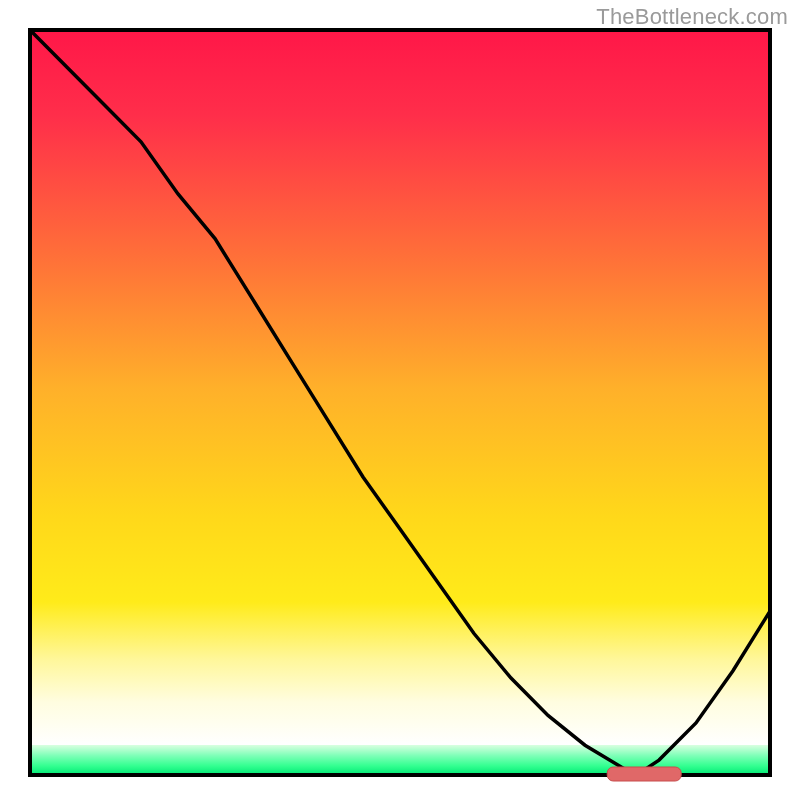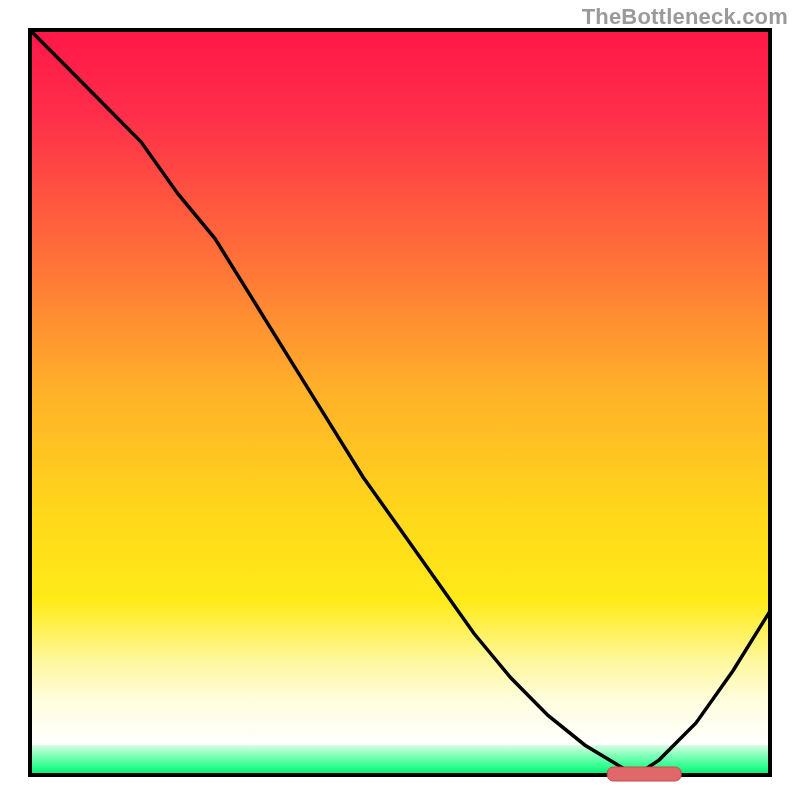--- a/index.html
+++ b/index.html
@@ -14,21 +14,21 @@
   .wrap {
     position: relative;
     width: 800px;
     height: 800px;
   }
   .watermark {
     position: absolute;
     top: 4px;
     right: 12px;
     font-size: 22px;
-    font-weight: bold;
+    font-weight: normal;
     color: #9a9a9a;
     letter-spacing: 0.2px;
     z-index: 10;
   }
   svg.plot {
     display: block;
     width: 800px;
     height: 800px;
   }
 </style>

